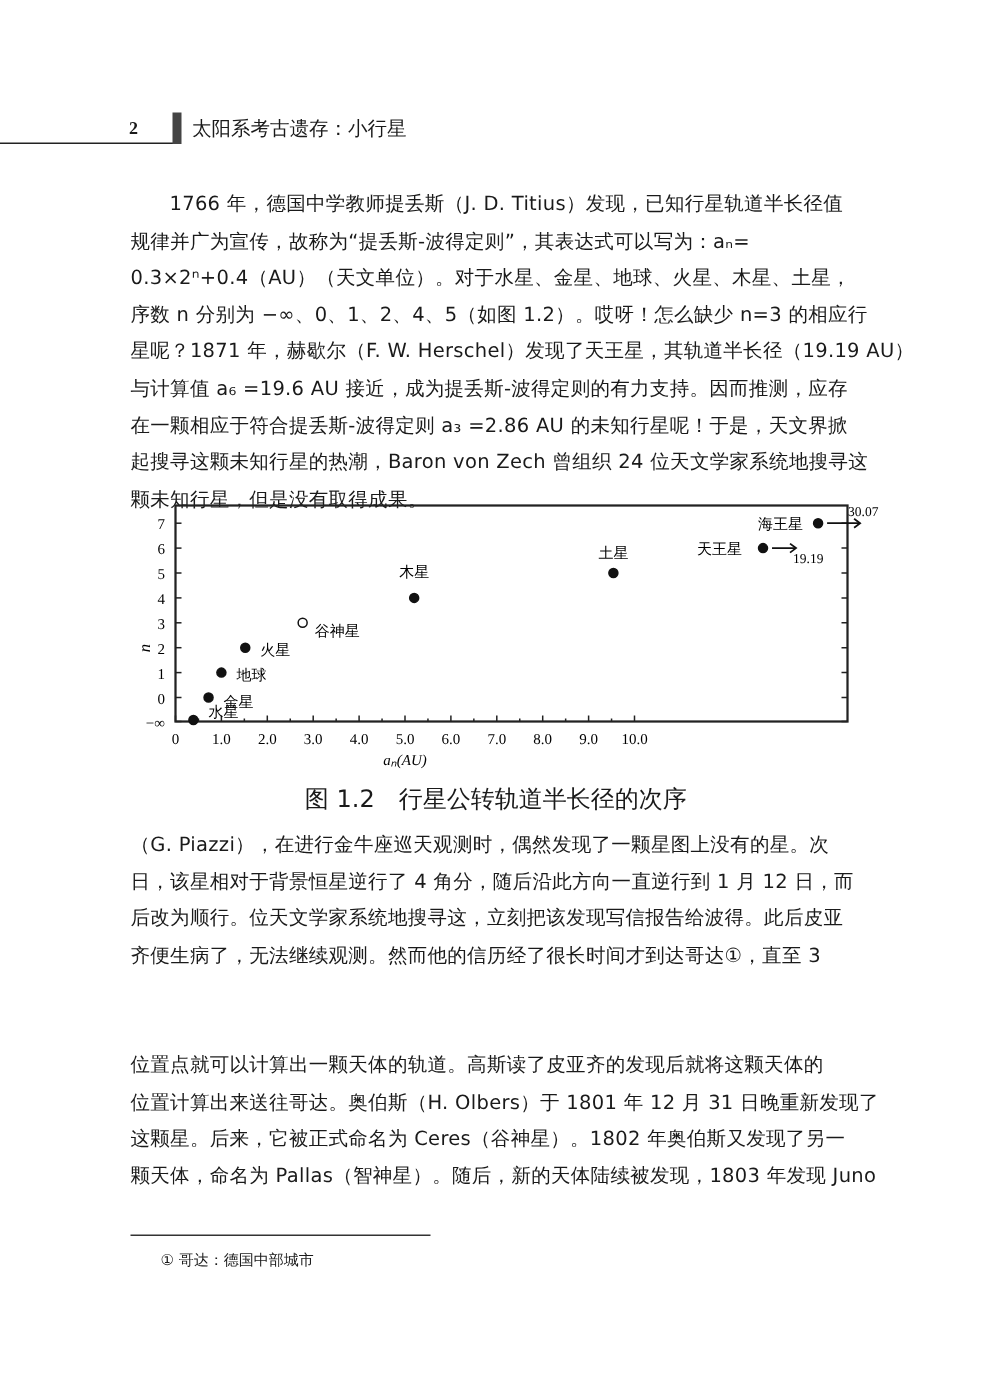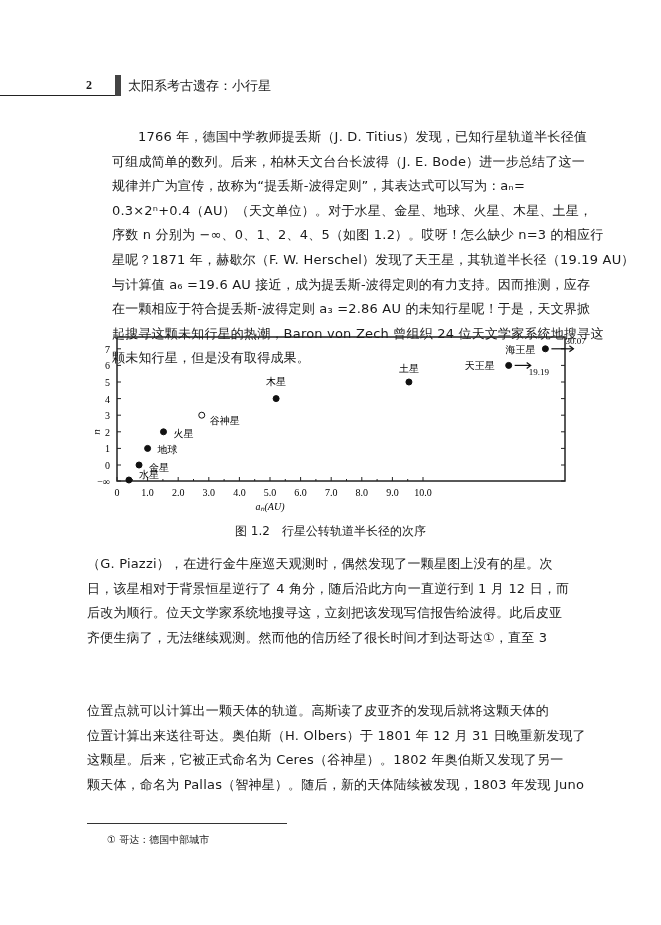--- a/index.html
+++ b/index.html
@@ -6,38 +6,37 @@
   body { width: 661px; height: 925px; position: relative; overflow: hidden;
          font-family: "DejaVu Serif", "Liberation Serif", serif; color: #1a1a1a; }
   .header-line { position: absolute; left: 0; top: 95px; width: 118px; height: 1px; background: #222; }
   .header-bar { position: absolute; left: 115px; top: 75px; width: 6px; height: 21px; background: #444; }
   .page-num { position: absolute; left: 86px; top: 78px; font-size: 12px; font-weight: bold; font-family: "Liberation Serif", serif; }
   .running-head { position: absolute; left: 128px; top: 77px; font-size: 13px; font-family: "DejaVu Sans", sans-serif; }
   .para { position: absolute; left: 87px; width: 488px; font-size: 13px; line-height: 24.6px; text-align: justify;
           font-family: "DejaVu Sans", sans-serif; letter-spacing: 0.2px; }
   .para .line { display: block; white-space: nowrap; }
   .indent { text-indent: 26px; }
-  .caption { position: absolute; left: 0; width: 661px; top: 523px; text-align: center; font-size: 12px;
+  .caption { position: absolute; left: 0; width: 661px; top: 523px; text-align: center; font-size: 16px;
              font-family: "DejaVu Sans", sans-serif; }
   .fn-rule { position: absolute; left: 87px; top: 823px; width: 200px; height: 1px; background: #333; }
   .footnote { position: absolute; left: 107px; top: 833px; font-size: 10px; font-family: "DejaVu Sans", sans-serif; }
   svg text { font-family: "Liberation Serif", serif; }
   svg .cn { font-family: "DejaVu Sans", sans-serif; }
 </style>
 </head>
 <body>
 
 <div class="header-line"></div>
 <div class="page-num">2</div>
 <div class="header-bar"></div>
 <div class="running-head">太阳系考古遗存：小行星</div>
 
-<div class="para" style="top:125px;margin-left:25px;">
+<div class="para" style="top:125px;">
   <span class="line indent">1766 年，德国中学教师提丢斯（J. D. Titius）发现，已知行星轨道半长径值</span>
-  <span class="line">可组成简单的数列。后来，柏林天文台台长波得（J. E. Bode）进一步总结了这一</span>
   <span class="line">规律并广为宣传，故称为“提丢斯-波得定则”，其表达式可以写为：aₙ=</span>
   <span class="line">0.3×2ⁿ+0.4（AU）（天文单位）。对于水星、金星、地球、火星、木星、土星，</span>
   <span class="line">序数 n 分别为 −∞、0、1、2、4、5（如图 1.2）。哎呀！怎么缺少 n=3 的相应行</span>
   <span class="line">星呢？1871 年，赫歇尔（F. W. Herschel）发现了天王星，其轨道半长径（19.19 AU）</span>
   <span class="line">与计算值 a₆ =19.6 AU 接近，成为提丢斯-波得定则的有力支持。因而推测，应存</span>
   <span class="line">在一颗相应于符合提丢斯-波得定则 a₃ =2.86 AU 的未知行星呢！于是，天文界掀</span>
   <span class="line">起搜寻这颗未知行星的热潮，Baron von Zech 曾组织 24 位天文学家系统地搜寻这</span>
   <span class="line">颗未知行星，但是没有取得成果。</span>
 </div>
 

